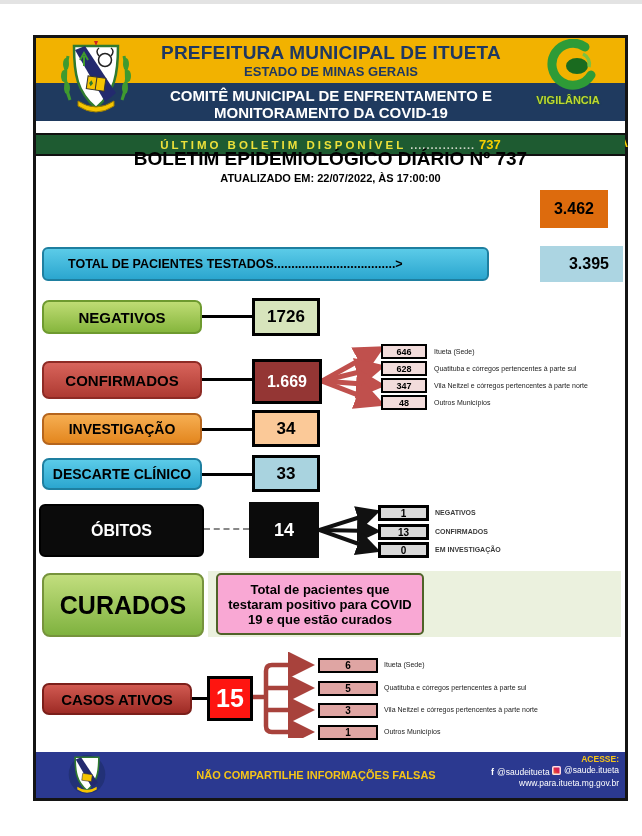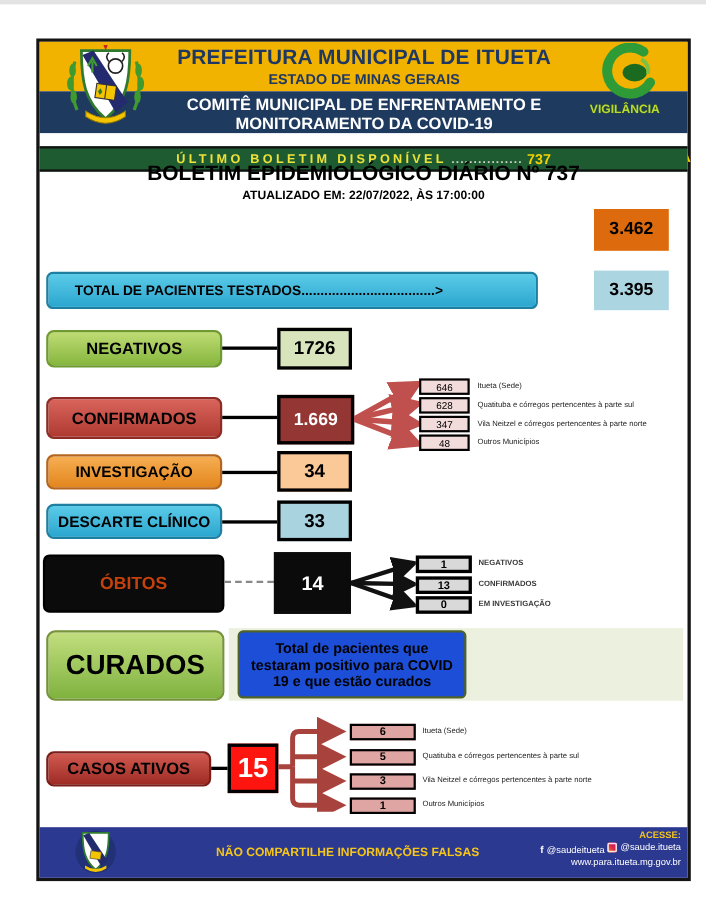--- a/index.html
+++ b/index.html
@@ -47,35 +47,35 @@
              font-size:12.5px;padding:3px 8px;}
   .notif-l1{text-align:center;}
   .notif-l2{text-align:left;}
   .notif-val{position:absolute;left:504px;top:152px;width:68px;height:38px;background:#DD6B0D;
              display:flex;align-items:center;justify-content:center;font-weight:bold;font-size:16px;}
   .test-bar{position:absolute;left:6px;top:209px;width:447px;height:34px;
             background:linear-gradient(#5BCBE8,#2BA6CF);border:2px solid #1E7FA0;
             border-radius:6px;box-sizing:border-box;display:flex;align-items:center;
             padding-left:24px;font-weight:bold;font-size:12.5px;color:#000;}
   .test-val{position:absolute;left:504px;top:208px;width:68px;height:36px;background:#ACD5E2;
-            display:flex;align-items:center;justify-content:center;font-weight:bold;font-size:16px;}
+            display:flex;align-items:center;justify-content:center;font-weight:bold;font-size:16px;padding-left:15px;}
 
   
   .rowbtn{position:absolute;left:6px;width:160px;border-radius:7px;display:flex;
           align-items:center;justify-content:center;font-weight:bold;color:#000;
           box-sizing:border-box;}
   .neg-btn{top:262px;height:34px;background:linear-gradient(#BFDC74,#86B63D);
            border:2px solid #6E9A2F;font-size:15px;}
   .conf-btn{top:323px;height:38px;background:linear-gradient(#D8645B,#AE3A32);
             border:2px solid #8E2B25;font-size:15px;}
   .inv-btn{top:375px;height:32px;background:linear-gradient(#F6AE52,#E3861E);
            border:2px solid #B5651D;font-size:14px;}
   .desc-btn{top:420px;height:32px;background:linear-gradient(#5BCBE8,#2BA6CF);
             border:2px solid #1E7FA0;font-size:14px;}
-  .obit-btn{top:466px;left:3px;width:165px;height:53px;background:#0b0b0b;color:#c2410c;
+  .obit-btn{top:466px;left:3px;width:165px;height:53px;background:#0b0b0b;color:#ffffff;
             border-radius:6px;font-size:16px;border:2px solid #000;}
 
   .valbox{position:absolute;left:216px;display:flex;align-items:center;justify-content:center;
           font-weight:bold;border:3px solid #000;box-sizing:border-box;color:#000;}
   .neg-val{top:260px;width:68px;height:38px;background:#D7E4BC;font-size:17px;}
   .conf-val{top:321px;width:70px;height:45px;background:#943634;color:#fff;font-size:16px;}
   .inv-val{top:372px;width:68px;height:37px;background:#FBC998;font-size:17px;}
   .desc-val{top:417px;width:68px;height:37px;background:#A9D3DF;font-size:17px;}
   .obit-val{left:213px;top:464px;width:70px;height:56px;background:#0b0b0b;color:#fff;
             font-size:18px;border:3px solid #0b0b0b;}
@@ -84,42 +84,42 @@
   .conn-neg{left:166px;top:277px;width:50px;}
   .conn-conf{left:166px;top:340px;width:50px;}
   .conn-inv{left:166px;top:390px;width:50px;}
   .conn-desc{left:166px;top:435px;width:50px;}
   .conn-obit{left:168px;top:490px;width:45px;height:0;background:none;border-top:2px dashed #888;}
   .conn-atv{left:156px;top:659px;width:15px;}
 
   
   .bd-box{position:absolute;left:345px;width:46px;height:15px;background:#F2DCDB;
           border:2px solid #000;box-sizing:border-box;display:flex;align-items:center;
-          justify-content:center;font-weight:normal;font-size:9px;}
+          justify-content:center;font-weight:bold;font-size:9px;}
   .bd1{top:306px}.bd2{top:323px}.bd3{top:340px}.bd4{top:357px}
   .bd-label{position:absolute;left:398px;font-size:7px;color:#222;white-space:nowrap;}
   .bdl1{top:310px}.bdl2{top:327px}.bdl3{top:344px}.bdl4{top:361px}
 
   
   .ob-box{position:absolute;left:342px;width:51px;height:16px;background:#D9D9D9;
           border:3px solid #000;box-sizing:border-box;display:flex;align-items:center;
           justify-content:center;font-weight:bold;font-size:10px;}
   .ob1{top:467px}.ob2{top:486px}.ob3{top:504px}
   .ob-label{position:absolute;left:399px;font-size:7px;font-weight:bold;color:#3a3a3a;white-space:nowrap;}
   .obl1{top:471px}.obl2{top:490px}.obl3{top:508px}
 
   .arrows{position:absolute;}
 
   
   .cur-btn{position:absolute;left:6px;top:535px;width:162px;height:64px;
            background:linear-gradient(#C2DE7E,#7FB23F);border:2px solid #76933C;
            border-radius:8px;box-sizing:border-box;display:flex;align-items:center;
            justify-content:center;font-weight:bold;font-size:25px;color:#000;}
   .cur-strip{position:absolute;left:172px;top:533px;width:413px;height:66px;background:#EBF1DE;}
-  .cur-desc{position:absolute;left:180px;top:535px;width:208px;height:62px;background:#1d4ed8;
+  .cur-desc{position:absolute;left:180px;top:535px;width:208px;height:62px;background:#f9a8d4;
             border:2px solid #4F6228;border-radius:5px;box-sizing:border-box;display:flex;
             align-items:center;justify-content:center;text-align:center;font-weight:bold;
             font-size:13px;color:#000;padding:2px 8px;line-height:15px;}
   .cur-val{position:absolute;left:400px;top:540px;width:175px;height:52px;display:flex;
            align-items:center;justify-content:center;font-weight:bold;font-size:36px;color:#17365D;}
 
   
   .atv-btn{position:absolute;left:6px;top:645px;width:150px;height:32px;
            background:linear-gradient(#D15A51,#9E2B25);border:2px solid #7B1F1A;
            border-radius:7px;box-sizing:border-box;display:flex;align-items:center;

